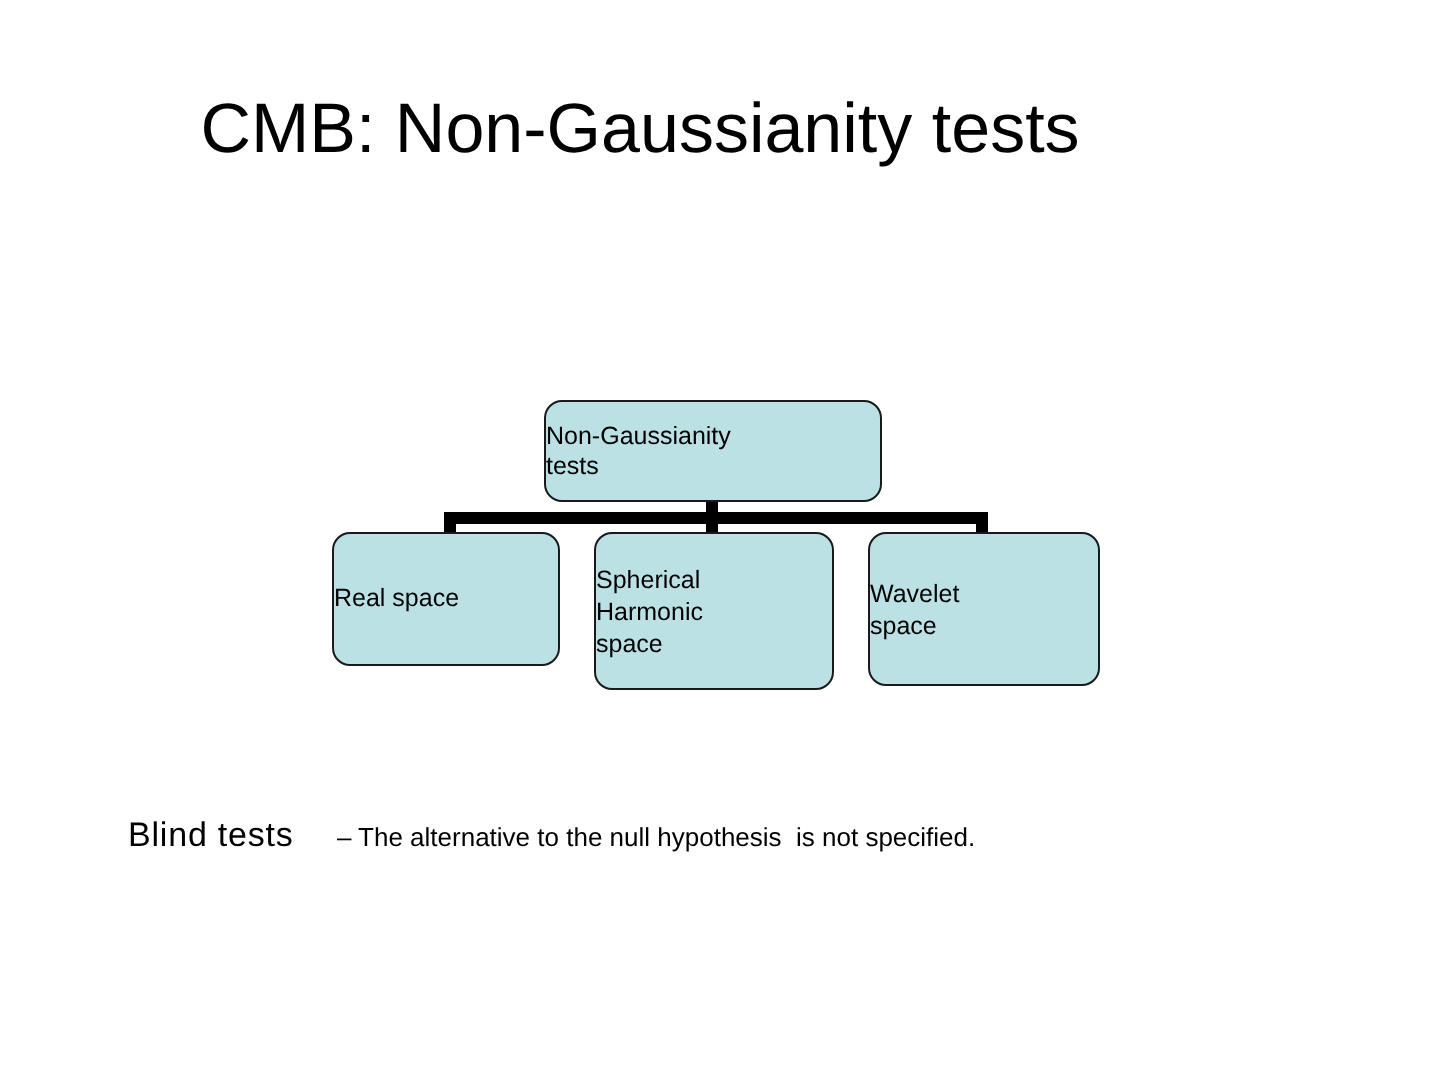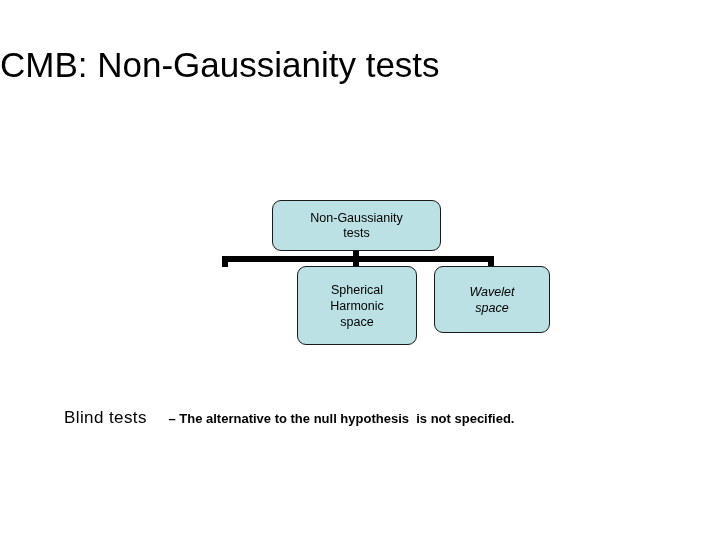--- a/index.html
+++ b/index.html
@@ -19,20 +19,21 @@
     background: #ffffff;
     overflow: hidden;
   }
 
   
   #slide-title {
     position: absolute;
     left: 0;
     top: 44px;
     width: 640px;
+    text-align: center;
     font-family: "Liberation Sans", sans-serif;
     font-size: 35px;
     font-weight: 400;
     line-height: 42px;
     letter-spacing: 0px;
     color: #000000;
     white-space: nowrap;
   }
 
   
@@ -46,21 +47,20 @@
 
   .node {
     position: absolute;
     box-sizing: border-box;
     background: #bbe1e5;
     border: 1px solid #1a1a1a;
     border-radius: 9px;
     display: flex;
     align-items: center;
     justify-content: center;
-    text-align: center;
     font-family: "Liberation Sans", sans-serif;
     color: #000000;
   }
   .node .node-label {
     display: block;
     width: 100%;
     white-space: pre-line;
   }
 
   #node-root {
@@ -84,24 +84,23 @@
     top: 266px;
     width: 120px;
     height: 79px;
     font-size: 12.5px;
     line-height: 16px;
   }
   #node-wavelet-space {
     left: 434px;
     top: 266px;
     width: 116px;
-    height: 67px;
+    height: 77px;
     font-size: 12.5px;
     line-height: 16px;
-    font-style: italic;
   }
 
   
   .connector {
     position: absolute;
     background: #000000;
   }
   
   #connector-root-stem {
     left: 353px;
@@ -148,21 +147,21 @@
     color: #000000;
     white-space: pre;
   }
   #body-lead {
     font-size: 17px;
     font-weight: normal;
     letter-spacing: 0.4px;
   }
   #body-rest {
     font-size: 13px;
-    font-weight: bold;
+    font-weight: normal;
     padding-left: 18px;
   }
 </style>
 </head>
 <body>
 
 <div id="slide">
 
   <div id="slide-title">CMB: Non-Gaussianity tests</div>
 
@@ -172,20 +171,23 @@
     <div class="connector" id="connector-bar"></div>
     <div class="connector" id="connector-stem-left"></div>
     <div class="connector" id="connector-stem-middle"></div>
     <div class="connector" id="connector-stem-right"></div>
 
     <div class="node" id="node-root">
       <span class="node-label">Non-Gaussianity
 tests</span>
     </div>
 
+    <div class="node" id="node-real-space">
+      <span class="node-label">Real space</span>
+    </div>
 
     <div class="node" id="node-spherical-harmonic-space">
       <span class="node-label">Spherical
 Harmonic
 space</span>
     </div>
 
     <div class="node" id="node-wavelet-space">
       <span class="node-label">Wavelet
 space</span>

